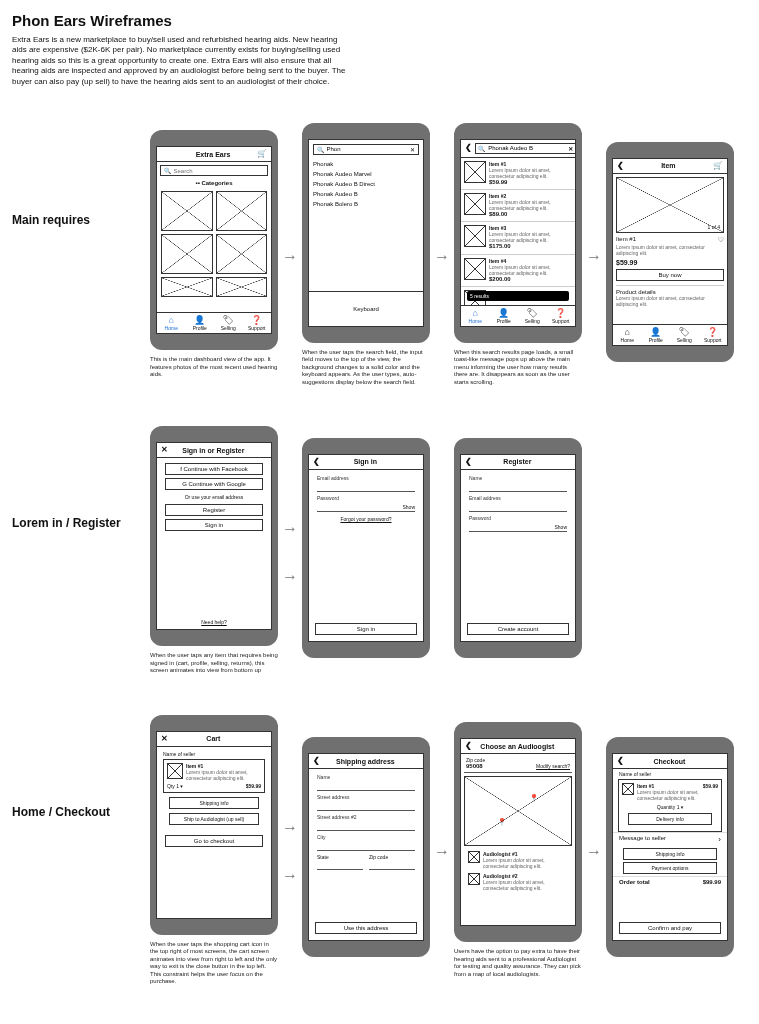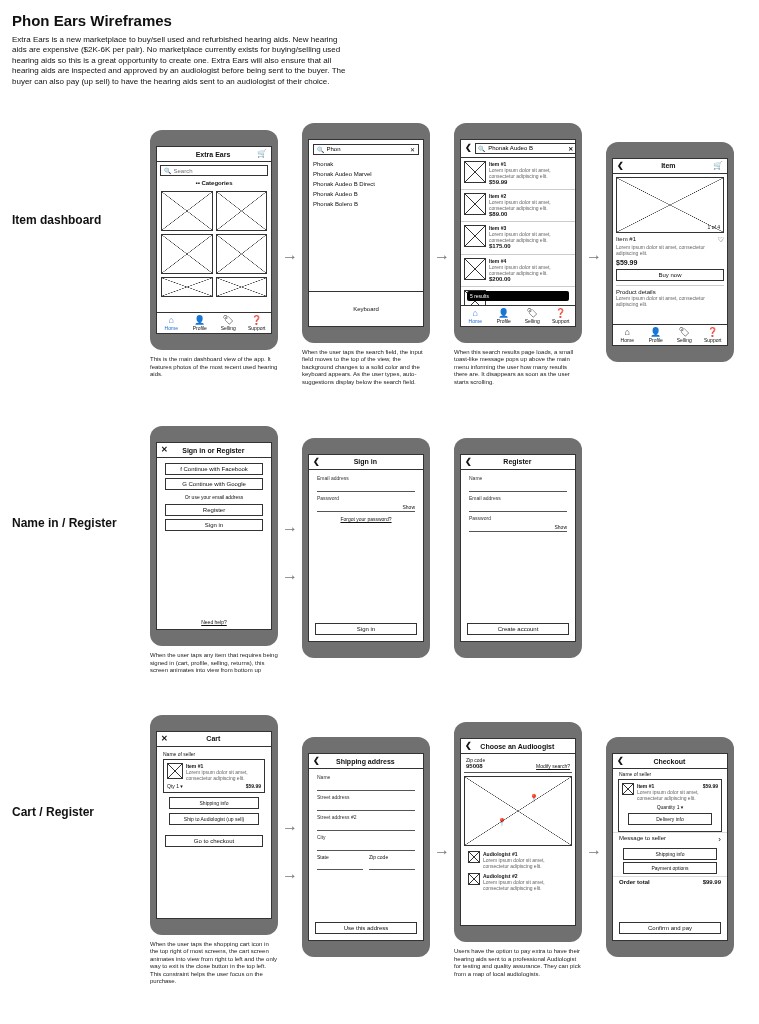--- a/index.html
+++ b/index.html
@@ -51,21 +51,21 @@
   .rowline { display:flex; justify-content:space-between; padding:2px 6px; font-size:6px; border-top:1px solid #ddd; }
   .chev { font-size:8px; }
 </style>
 </head>
 <body>
 
 <h1>Phon Ears Wireframes</h1>
 <p class="intro">Extra Ears is a new marketplace to buy/sell used and refurbished hearing aids. New hearing aids are expensive ($2K-6K per pair). No marketplace currently exists for buying/selling used hearing aids so this is a great opportunity to create one. Extra Ears will also ensure that all hearing aids are inspected and approved by an audiologist before being sent to the buyer. The buyer can also pay (up sell) to have the  hearing aids sent to an audiologist of their choice.</p>
 
 <div class="section">
-  <div class="section-label">Item dashboard</div>
+  <div class="section-label">Main requires</div>
   <div class="phones">
 
     <div class="phone-col">
       <div class="phone">
         <div class="screen">
           <div class="titlebar">
             <span style="width:8px"></span>
             <span class="ttl">Extra Ears</span>
             <span class="icon">🛒</span>
           </div>
@@ -218,21 +218,21 @@
           </div>
         </div>
       </div>
       <div class="caption"></div>
     </div>
 
   </div>
 </div>
 
 <div class="section">
-  <div class="section-label">Name in / Register</div>
+  <div class="section-label">Lorem in / Register</div>
   <div class="phones">
 
     <div class="phone-col">
       <div class="phone">
         <div class="screen">
           <div class="titlebar">
               <span class="icon">✕</span>
               <span class="ttl">Sign in or Register</span>
               <span style="width:8px"></span>
             </div>
@@ -310,21 +310,21 @@
           <div class="pillbtn" style="margin-bottom:6px">Create account</div>
         </div>
       </div>
       <div class="caption"></div>
     </div>
 
   </div>
 </div>
 
 <div class="section">
-  <div class="section-label">Cart / Register</div>
+  <div class="section-label">Home / Checkout</div>
   <div class="phones">
 
     <div class="phone-col">
       <div class="phone">
         <div class="screen">
           <div class="titlebar">
               <span class="icon">✕</span>
               <span class="ttl">Cart</span>
               <span style="width:8px"></span>
             </div>

